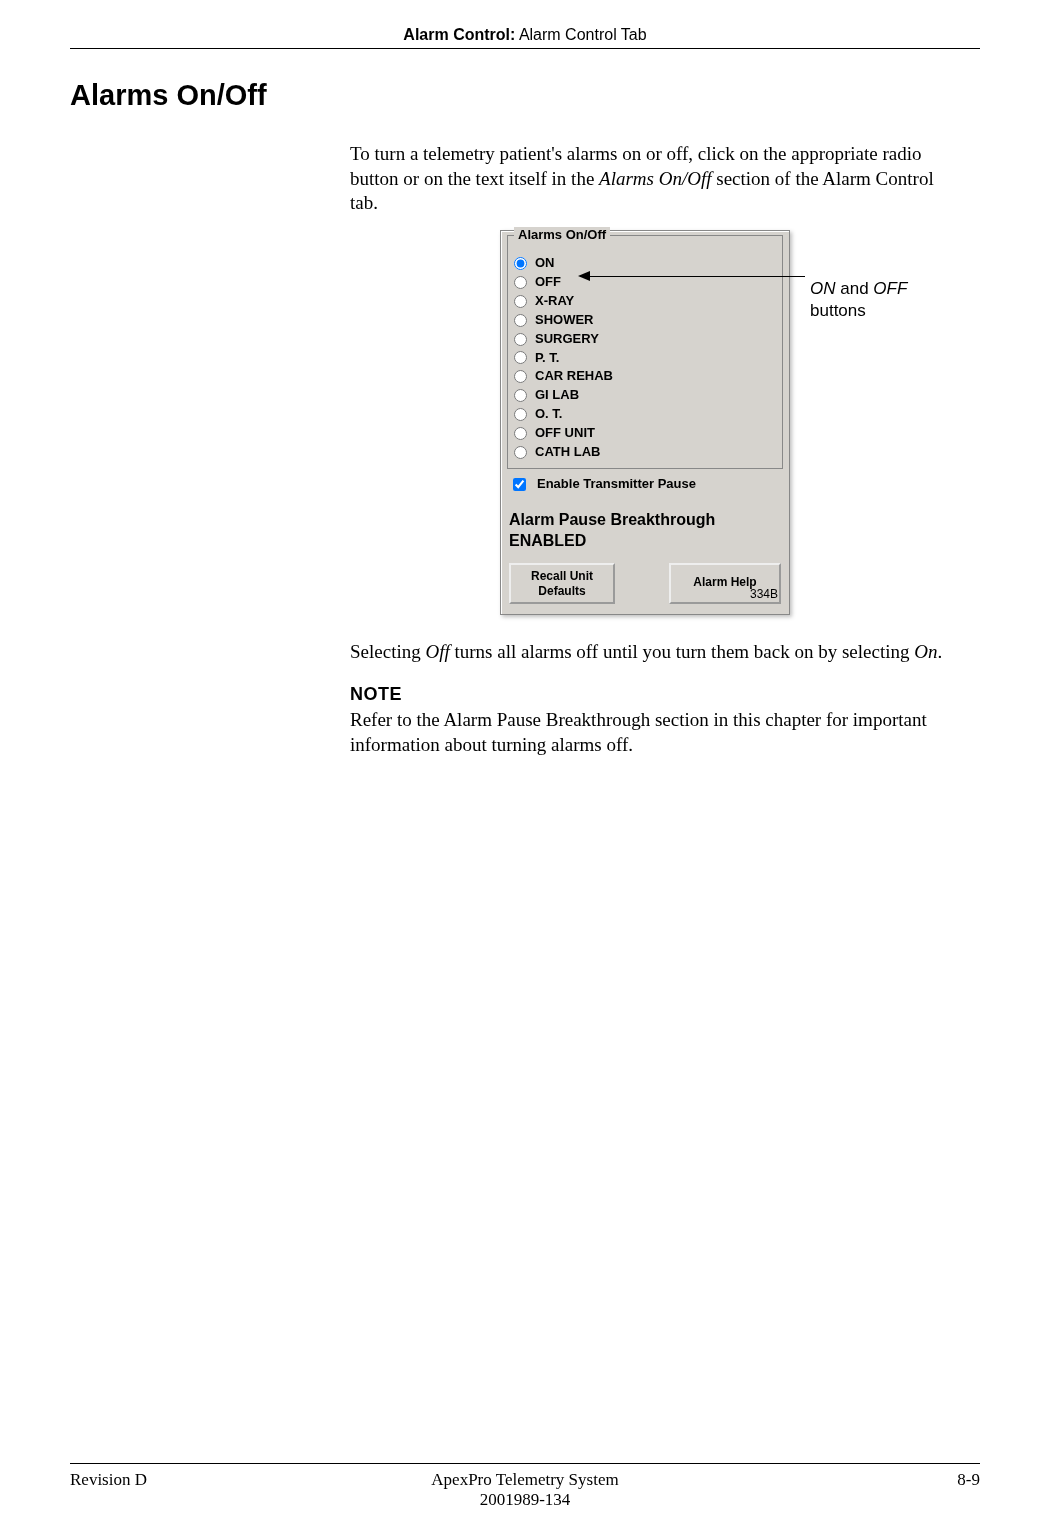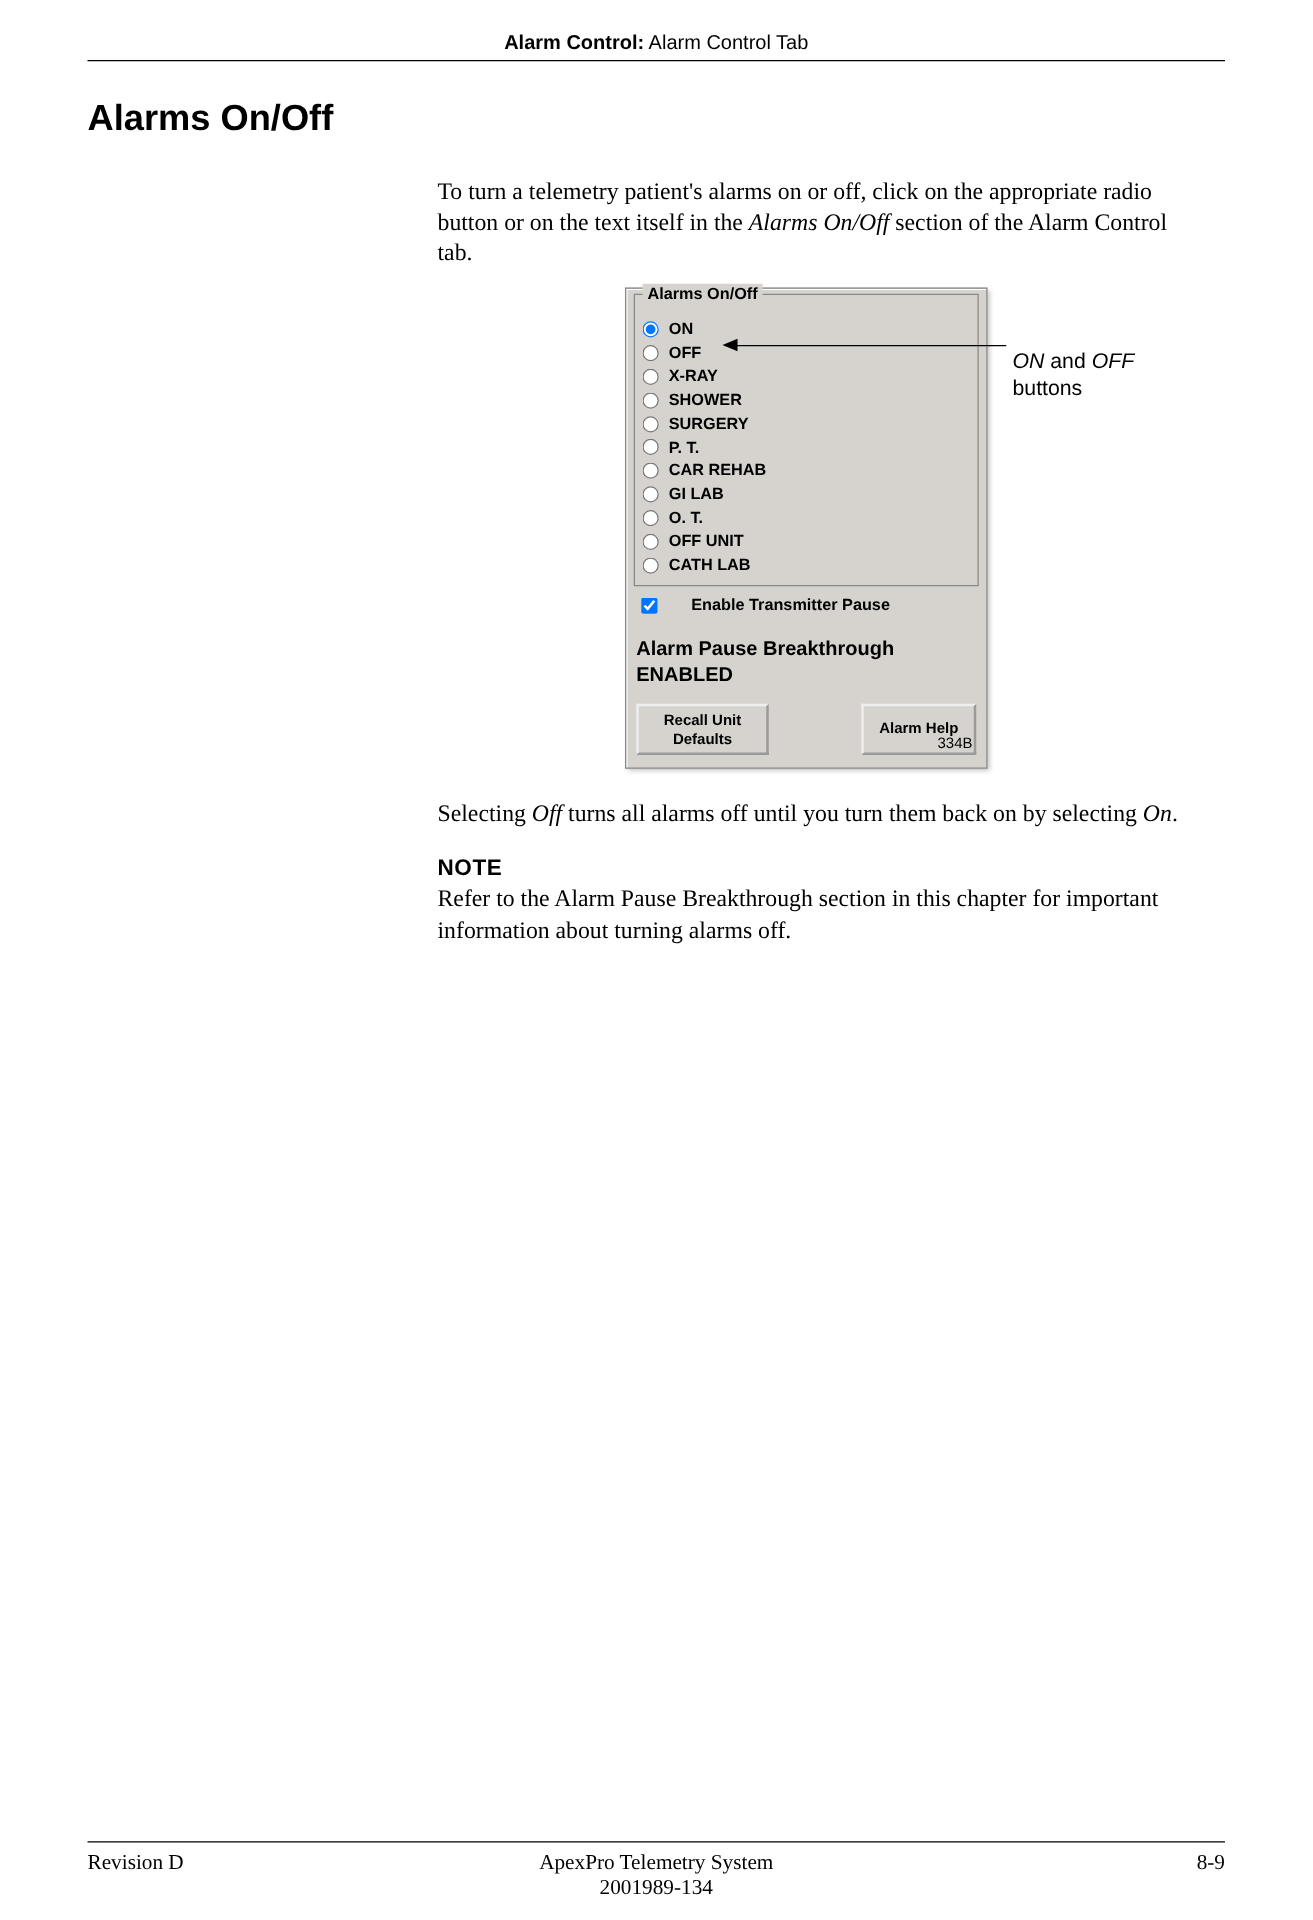--- a/index.html
+++ b/index.html
@@ -89,21 +89,21 @@
     align-items: center;
     gap: 6px;
     padding: 1px 0;
     font-weight: bold;
     font-size: 13px;
   }
   .radio-row input { margin: 0 2px 0 0; }
   .chk-row {
     display: flex;
     align-items: center;
-    gap: 24px;
+    gap: 8px;
     font-weight: bold;
     font-size: 13px;
     margin: 6px 0 2px 2px;
   }
   .status-line {
     font-weight: bold;
     font-size: 16px;
     margin: 16px 0 10px 2px;
   }
   .btn-row { display: flex; justify-content: space-between; padding: 0 2px; margin-top: 12px; }
@@ -149,21 +149,21 @@
     position: absolute;
     left: -2px; top: -5px;
     border-right: 12px solid #000;
     border-top: 5px solid transparent;
     border-bottom: 5px solid transparent;
   }
 
   .footer {
     position: absolute;
     left: 70px; right: 70px;
-    bottom: 16px;
+    bottom: 26px;
     border-top: 1px solid #000;
     padding-top: 6px;
     font-family: "New Century Schoolbook", "Times New Roman", serif;
     font-size: 17px;
     display: flex;
     justify-content: space-between;
   }
   .footer .center { text-align: center; flex: 1; }
   .footer .left, .footer .right { width: 140px; }
   .footer .right { text-align: right; }
@@ -235,21 +235,21 @@
               </label>
             </div>
         </div>
         <label class="chk-row">
           <input type="checkbox" id="chk-pause" checked="" style="">
           <span>Enable Transmitter Pause</span>
         </label>
         <div class="status-line">Alarm Pause Breakthrough ENABLED</div>
         <div class="btn-row">
           <span class="win-btn">Recall Unit Defaults</span>
-          <span class="win-btn" style="width:92px; padding-top:10px; padding-bottom:9px;">Alarm Help</span>
+          <span class="win-btn" style="width:112px; padding-top:10px; padding-bottom:9px;">Alarm Help</span>
         </div>
       </div>
       <div class="arrow"></div>
       <div class="callout">
         <span class="i">ON</span><span> and </span><span class="i">OFF</span><br>
         <span>buttons</span>
       </div>
       <div class="fig-id">334B</div>
     </div>
 

